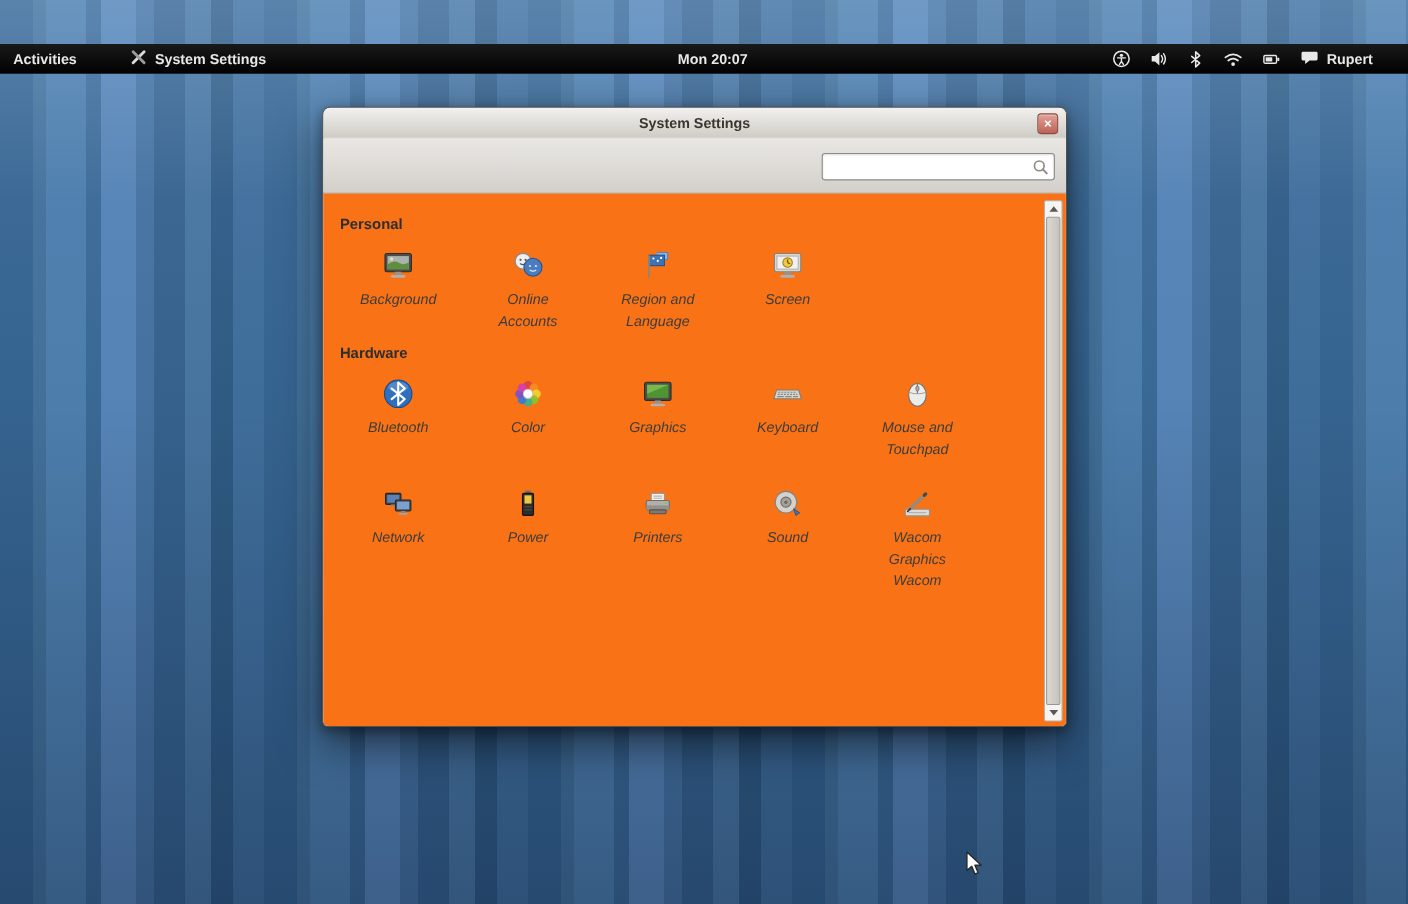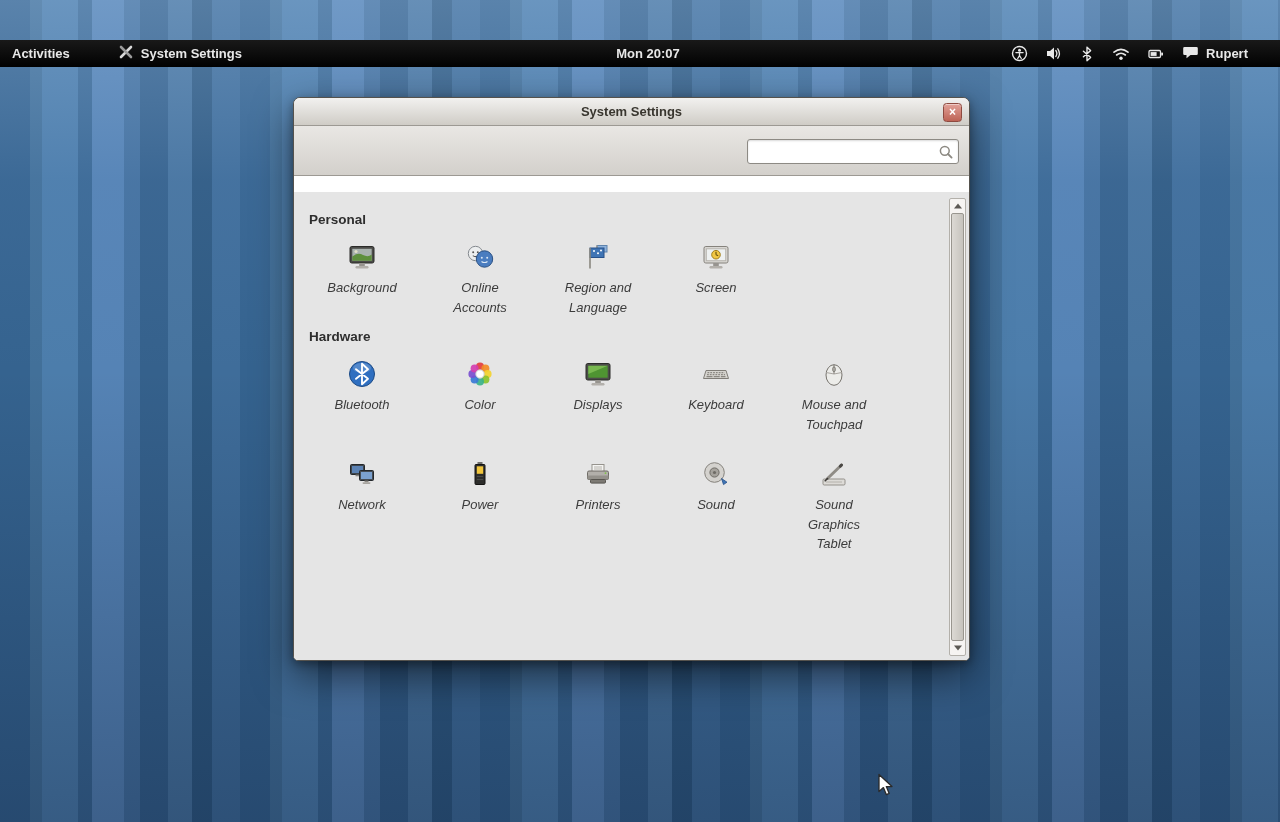--- a/index.html
+++ b/index.html
@@ -75,21 +75,21 @@
     box-shadow:inset 0 1px 2px rgba(0,0,0,0.15);
   }
   .search-input {
     position:absolute; inset:0; border:0; background:transparent;
     padding:0 24px 0 7px; font-size:13px; font-family:"Liberation Sans", sans-serif;
     outline:none; color:#333;
   }
   .search-glass { position:absolute; right:4px; top:4px; pointer-events:none; }
 
   
-  .content { flex:1; position:relative; background:#e5e5e5; border-radius:0 0 4px 4px; overflow:hidden;margin-top:16px; }
+  .content { flex:1; position:relative; background:#f97316; border-radius:0 0 4px 4px; overflow:hidden; }
   .section-title { font-size:13.5px; font-weight:bold; color:#2e2e2e; margin:20px 0 8px 15px; }
   .section-title.second { margin-top:12px; }
   .grid {
     display:grid; grid-template-columns:repeat(5, 118px);
     padding-left:9px; row-gap:18px; margin-bottom:4px;font-style:italic;
   }
   .item {
     width:118px; display:flex; flex-direction:column; align-items:center;
     padding-top:6px; border-radius:4px; cursor:pointer; text-align:center;
   }
@@ -300,21 +300,21 @@
       <div class="item">
         <span>
           <svg class="icon32" viewBox="0 0 32 32">
             <rect x="4" y="5.5" width="24" height="16.5" rx="1.8" fill="#4c4c49" stroke="#2b2b29"></rect>
             <rect x="6.3" y="7.8" width="19.4" height="11.9" fill="#4f9432"></rect>
             <path d="M6.3 7.8 L25.7 7.8 L6.3 16 Z" fill="#7fbe55" opacity="0.85"></path>
             <rect x="13.2" y="22" width="5.6" height="3" fill="#97948f"></rect>
             <rect x="9.5" y="25" width="13" height="2.4" rx="1.2" fill="#b3b0ab"></rect>
           </svg>
         </span>
-        <span class="item-label">Displays</span>
+        <span class="item-label">Graphics</span>
       </div>
 
       <div class="item">
         <span>
           <svg class="icon32" viewBox="0 0 32 32">
             <path d="M6 12.5 L26 12.5 L28.5 20.5 L3.5 20.5 Z" fill="#d6d4cf" stroke="#807d77"></path>
             <line x1="7.5" y1="14.6" x2="24.5" y2="14.6" stroke="#8b8882" stroke-width="1.1" stroke-dasharray="1.8 1"></line>
             <line x1="7" y1="16.6" x2="25" y2="16.6" stroke="#8b8882" stroke-width="1.1" stroke-dasharray="1.8 1"></line>
             <line x1="6.5" y1="18.6" x2="25.5" y2="18.6" stroke="#8b8882" stroke-width="1.1" stroke-dasharray="6 1.2"></line>
           </svg>
@@ -393,21 +393,21 @@
       <div class="item">
         <span>
           <svg class="icon32" viewBox="0 0 32 32">
             <rect x="5" y="21" width="22" height="6" rx="1.2" fill="#dddbd7" stroke="#94918b"></rect>
             <line x1="8" y1="24" x2="24" y2="24" stroke="#b5b2ac" stroke-width="1"></line>
             <line x1="9.5" y1="20.5" x2="23.5" y2="7" stroke="#8f8c86" stroke-width="3" stroke-linecap="round"></line>
             <line x1="22.3" y1="8.2" x2="23.5" y2="7" stroke="#4a4845" stroke-width="3" stroke-linecap="round"></line>
             <path d="M9.5 20.5 L7.2 22.8" stroke="#3a3835" stroke-width="1.6" stroke-linecap="round"></path>
           </svg>
         </span>
-        <span class="item-label">Sound Graphics Tablet</span>
+        <span class="item-label">Wacom Graphics Wacom</span>
       </div>
     </div>
 
     <div class="scrollbar">
       <div class="sb-btn sb-up"></div>
       <div class="sb-track">
         <div class="sb-thumb"></div>
       </div>
       <div class="sb-btn sb-down"></div>
     </div>

